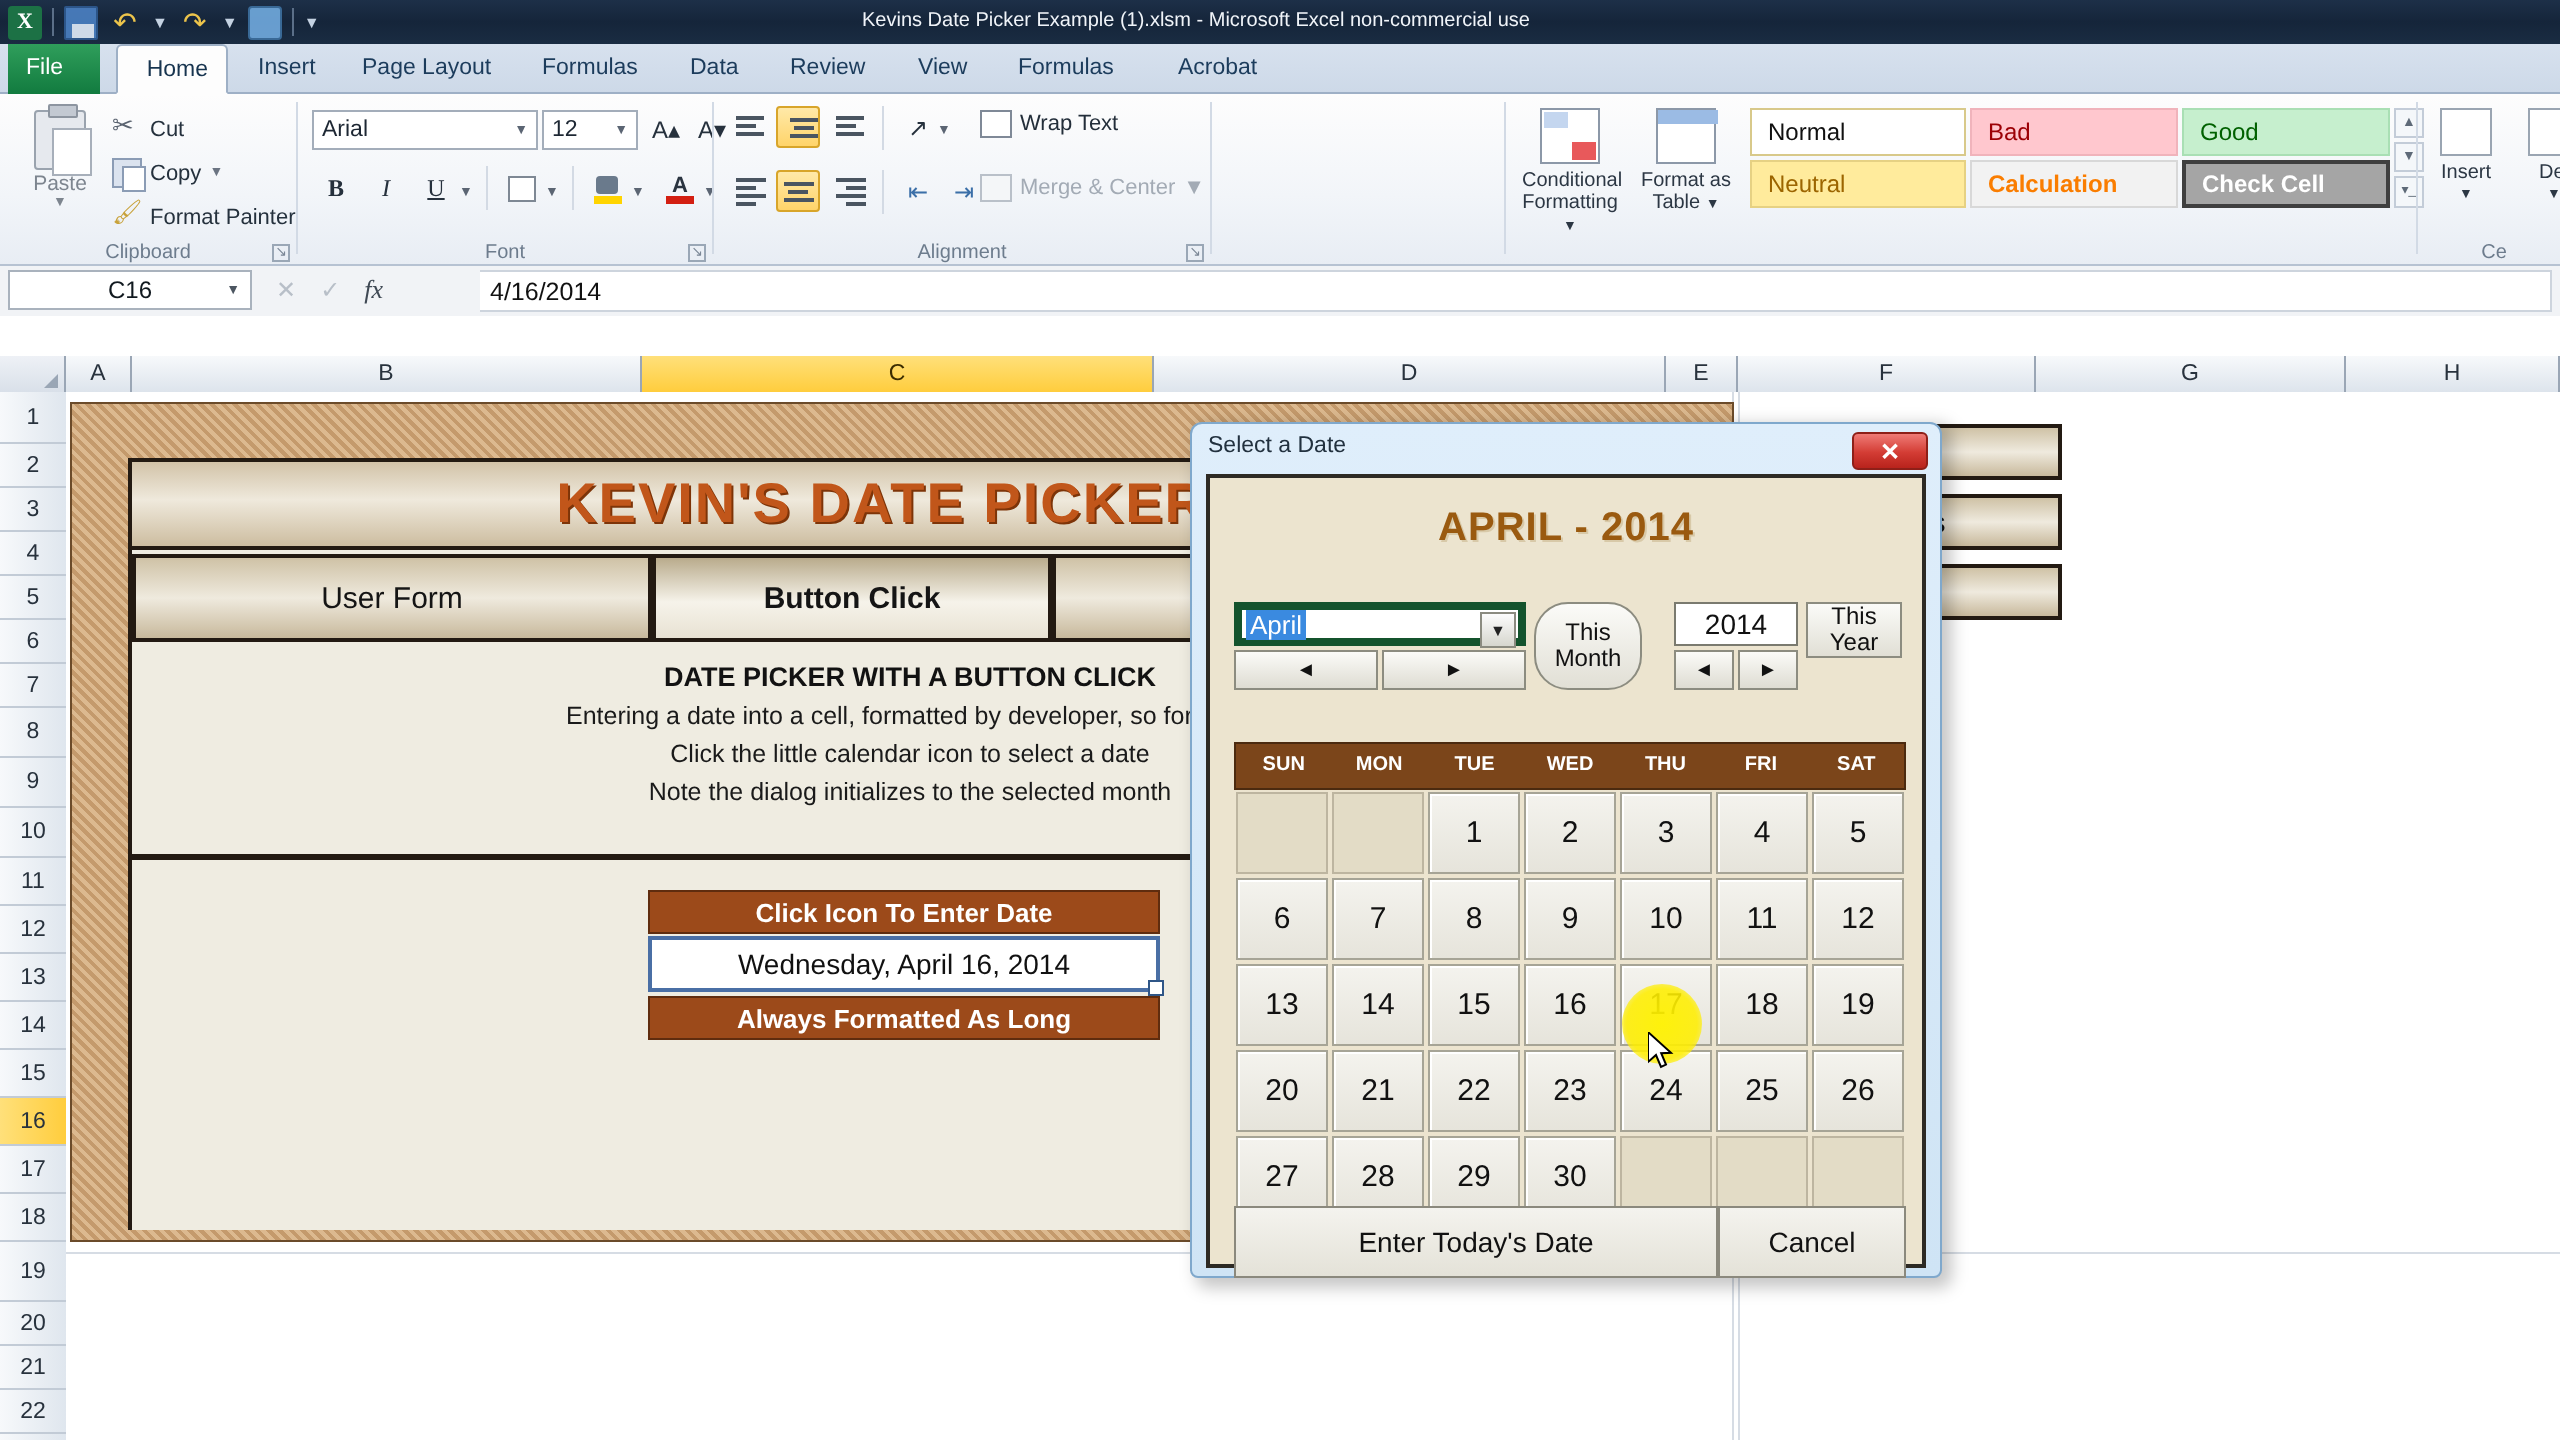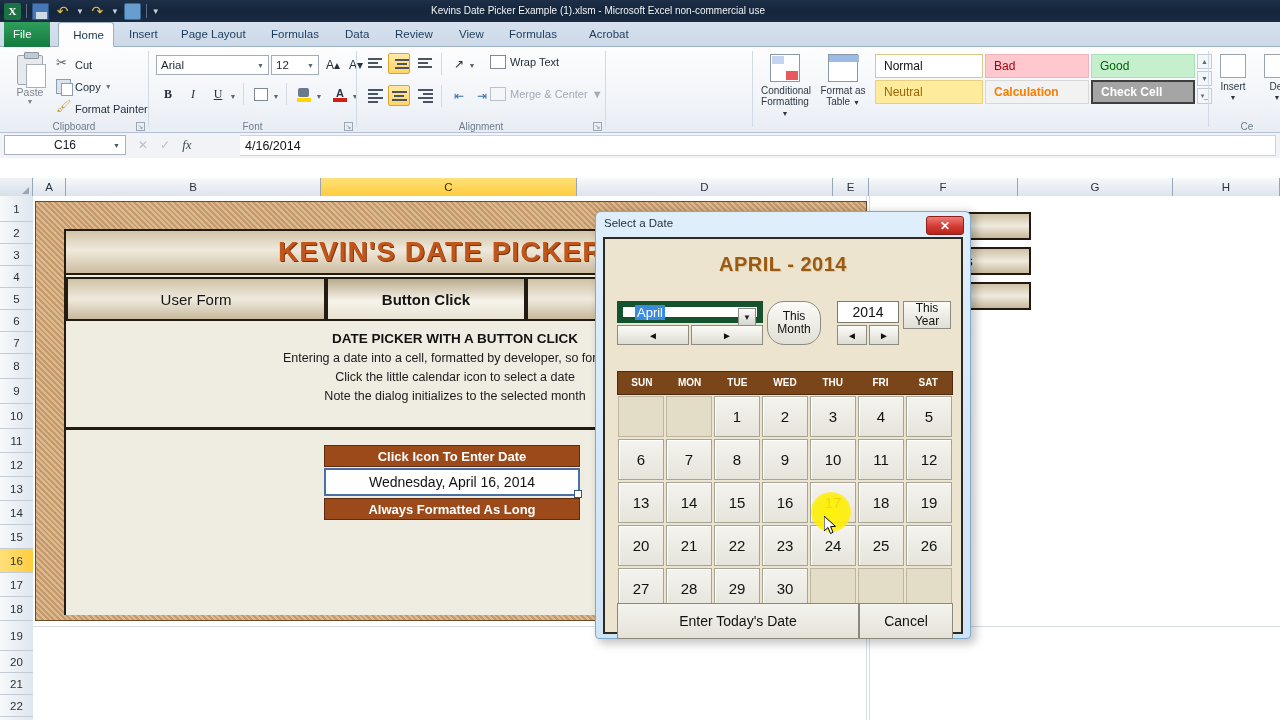--- a/index.html
+++ b/index.html
@@ -265,21 +265,21 @@
     background:#ece4cf; border:2px solid #2d2a24;
   }
   .cal-head {
     text-align:center; font-size:20px; font-weight:bold; color:#9a5a10;
     margin-top:14px; letter-spacing:.5px; text-shadow:1px 1px 0 #d8c9a8;
   }
 
   .ctrlrow { position:absolute; left:0; top:60px; width:360px; height:54px; }
   .mcombo {
     position:absolute; left:12px; top:2px; width:146px; height:22px; background:#fff;
-    border:6px solid #14532d; display:flex; align-items:center; padding-left:12px;
+    border:4px solid #14532d; display:flex; align-items:center; padding-left:2px;
   }
   .mcombo .val { background:#3a8ae0; color:#fff; font-size:13px; padding:0 2px; }
   .mcombo .dd {
     position:absolute; right:1px; top:1px; width:18px; height:18px;
     background: linear-gradient(to bottom,#fcfcfc,#d6d6ce); border:1px solid #8b8b80;
     font-size:8px; color:#222; text-align:center; line-height:17px;
   }
   .arrbtn {
     position:absolute; height:20px;
     background: linear-gradient(to bottom,#fbfbf8,#dedcd2);

